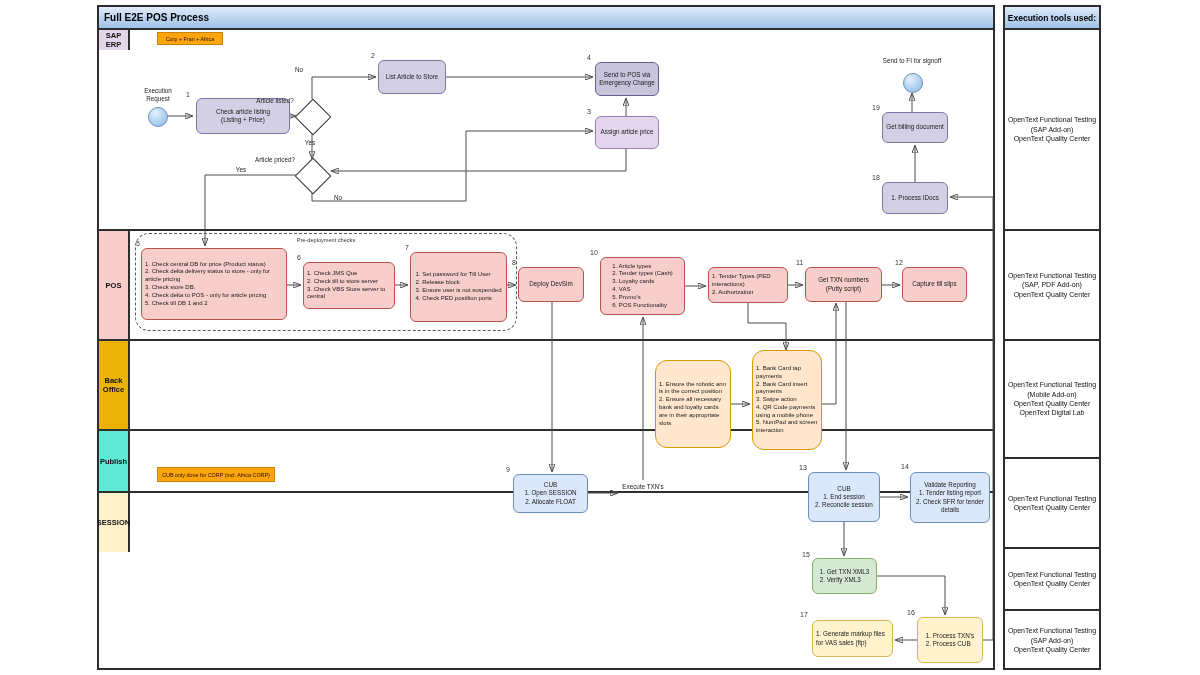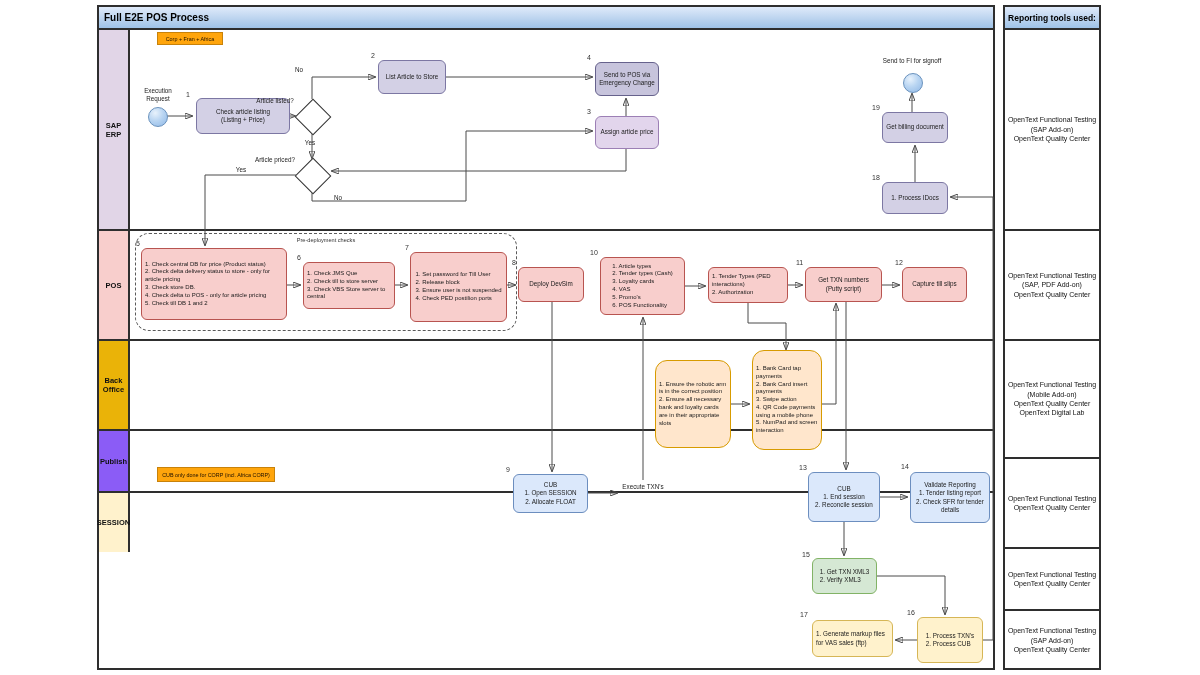--- a/index.html
+++ b/index.html
@@ -4,26 +4,26 @@
 <style>
   html,body{margin:0;padding:0;background:#fff;font-family:"Liberation Sans",sans-serif;}
   #canvas{position:relative;width:1200px;height:675px;background:#fff;overflow:hidden;}
 
   
   .pool{position:absolute;left:97px;top:5px;width:898px;height:665px;border:2px solid #2e2e2e;box-sizing:border-box;background:#fff;}
   .pool-title{height:23px;box-sizing:border-box;border-bottom:2px solid #2e2e2e;
     background:linear-gradient(180deg,#dfeafa 0%,#bcd4ef 55%,#9fc3e8 100%);
     font-size:10px;font-weight:bold;display:flex;align-items:center;padding-left:5px;color:#000;}
   .lane{display:flex;box-sizing:border-box;border-top:2px solid #2e2e2e;}
-  .lane.first{border-top:none;}
+  .lane.first{border-top:none;flex-direction:column;}
   .lane-label{width:31px;box-sizing:border-box;border-right:2px solid #2e2e2e;display:flex;align-items:center;justify-content:center;
     text-align:center;font-size:7.5px;font-weight:bold;color:#111;white-space:pre-line;padding:1px;}
   .lane-body{flex:1;}
   .bg-sap{background:#e1d5e7;} .bg-pos{background:#f8cecc;} .bg-rob{background:#ffe6cc;}
-  .bg-bo{background:#eab308;} .bg-pub{background:#8b5cf6;} .bg-pd{background:#fff2cc;}
+  .bg-bo{background:#eab308;} .bg-pub{background:#5eead4;} .bg-pd{background:#fff2cc;}
 
   
   .tools{position:absolute;left:1003px;top:5px;width:98px;height:665px;border:2px solid #2e2e2e;box-sizing:border-box;background:#fff;}
   .tools-title{height:23px;box-sizing:border-box;border-bottom:2px solid #2e2e2e;
     background:linear-gradient(180deg,#dfeafa 0%,#bcd4ef 55%,#9fc3e8 100%);
     font-size:8.5px;font-weight:bold;display:flex;align-items:center;justify-content:center;color:#000;}
   .tool-cell{box-sizing:border-box;border-top:2px solid #2e2e2e;display:flex;align-items:center;justify-content:center;
     text-align:center;font-size:7px;line-height:1.35;color:#111;white-space:pre-line;padding:2px;}
   .tool-cell.first{border-top:none;}
 
@@ -77,21 +77,21 @@
       <div class="lane-label bg-pub">Publish</div>
         <div class="lane-body"></div>
     </div>
     <div class="lane" style="height:61px">
       <div class="lane-label bg-pd">SESSION</div>
         <div class="lane-body"></div>
     </div>
   </div>
 
   <div class="tools">
-    <div class="tools-title">Reporting tools used:</div>
+    <div class="tools-title">Execution tools used:</div>
     <div class="tool-cell first" style="height:199px">OpenText Functional Testing
 (SAP Add-on)
 OpenText Quality Center</div>
     <div class="tool-cell" style="height:110px">OpenText Functional Testing
 (SAP, PDF Add-on)
 OpenText Quality Center</div>
     <div class="tool-cell" style="height:118px">OpenText Functional Testing
 (Mobile Add-on)
 OpenText Quality Center
 OpenText Digital Lab</div>

